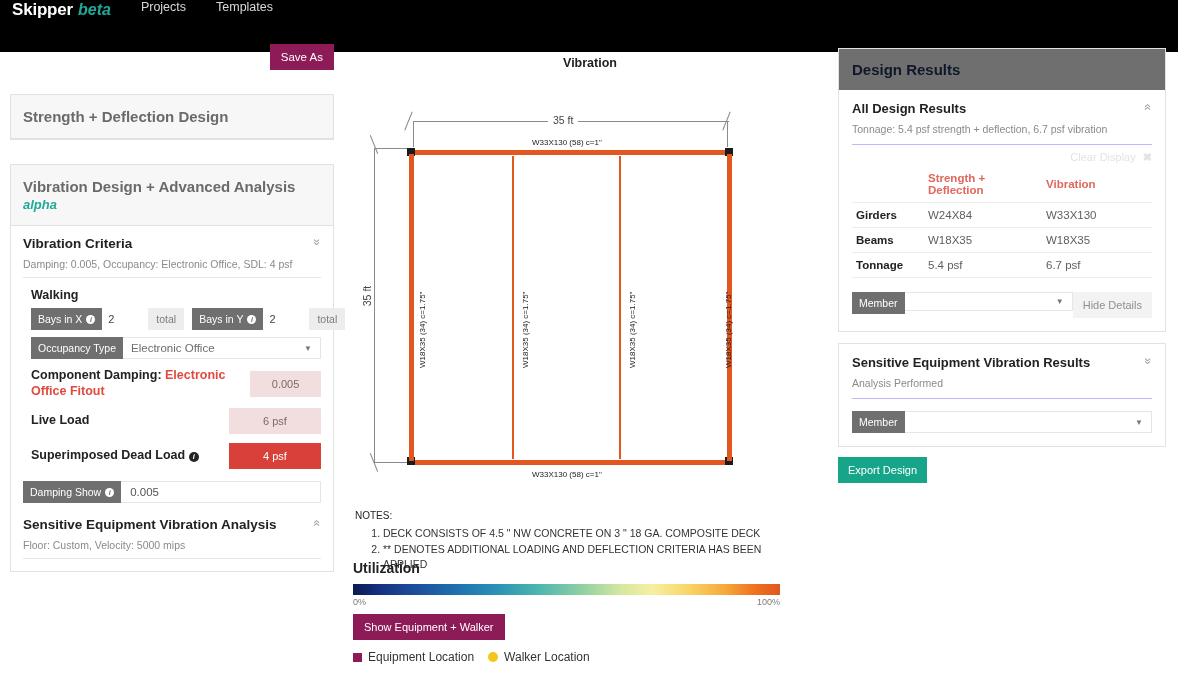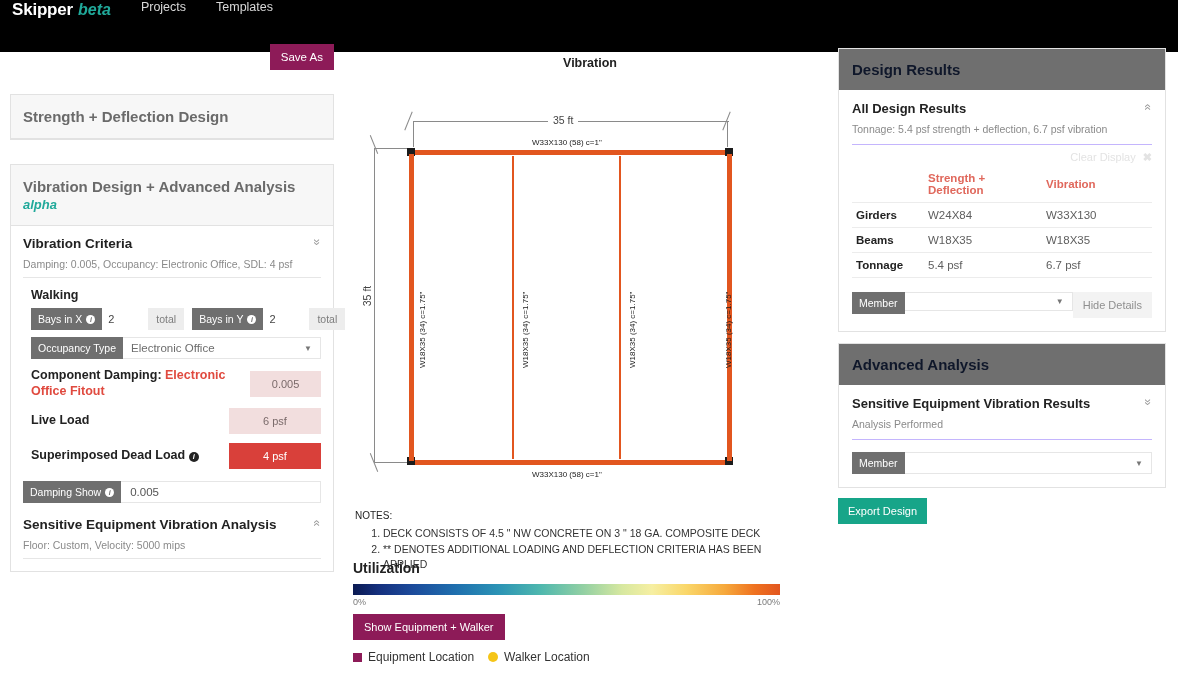--- a/index.html
+++ b/index.html
@@ -421,21 +421,20 @@
           <span></span>
           <span class="caret">▼</span>
         </div>
         <span class="hide-details">Hide Details</span>
       </div>
 
     </div>
   </div>
 
   <div class="panel" style="margin-top:11px;">
-    <div class="panel-head">Advanced Analysis</div>
     <div class="panel-body">
 
       <div class="sec-title-row">
         <span class="res-title">Sensitive Equipment Vibration Results</span>
         <span class="chev" style="transform:rotate(90deg);">»</span>
       </div>
       <div class="res-sub">Analysis Performed</div>
 
       <div class="method-row">
         <span class="tag">Member</span>

